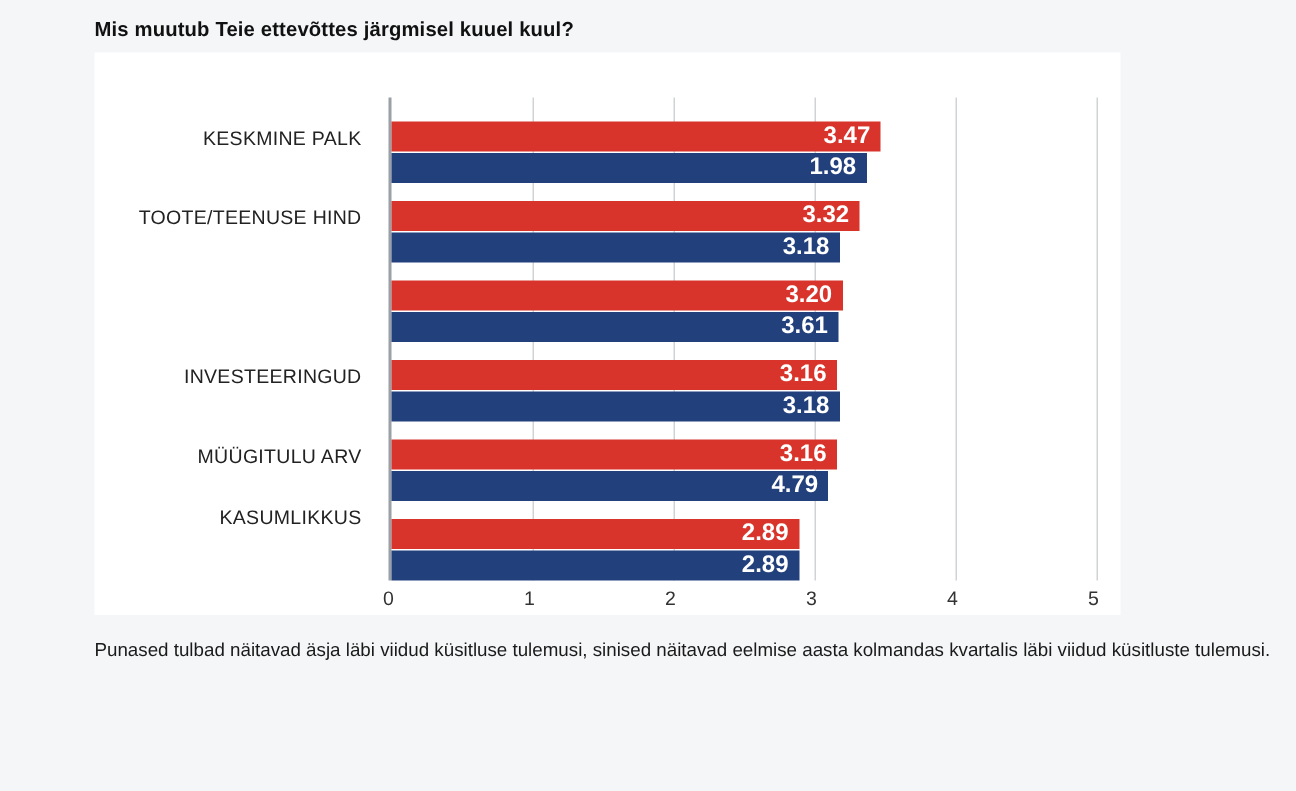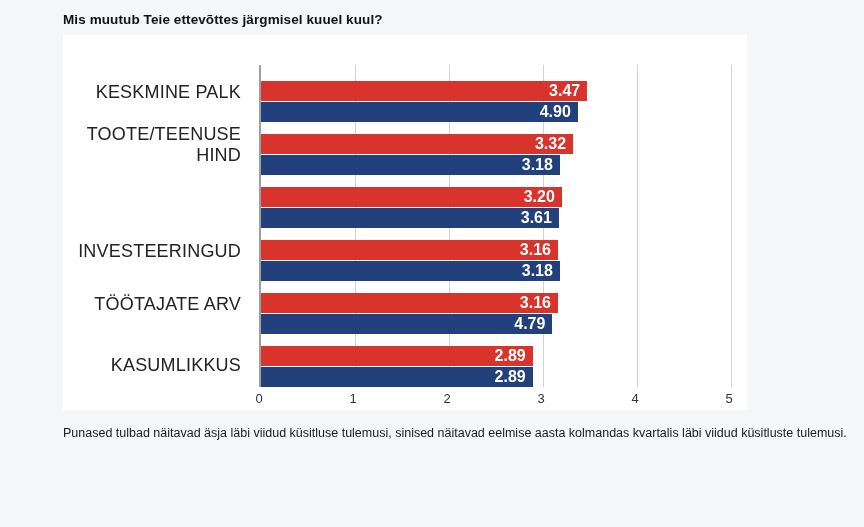--- a/index.html
+++ b/index.html
@@ -50,21 +50,21 @@
     left: 0;
     top: 30px;
     width: 186px;
     height: 322px;
   }
   .cat-label {
     position: absolute;
     right: 8px;
     width: 180px;
     text-align: right;
-    font-size: 18px;
+    font-size: 13px;
     color: #222;
     letter-spacing: 0.2px;
     transform: translateY(-50%);
   }
   .plot {
     position: absolute;
     left: 196px;
     top: 30px;
     width: 470px;
     height: 322px;
@@ -138,38 +138,38 @@
 
   <div class="title">Mis muutub Teie ettevõttes järgmisel kuuel kuul?</div>
 
   <div class="chart-card">
     <div class="plot-wrap">
 
       <div class="labels-col">
         <div class="cat-label" style="top:27px">KESKMINE PALK</div>
         <div class="cat-label" style="top:80px">TOOTE/TEENUSE HIND</div>
         <div class="cat-label" style="top:186px">INVESTEERINGUD</div>
-        <div class="cat-label" style="top:239px">TÖÖTAJATE ARV</div>
-        <div class="cat-label" style="top:300px">KASUMLIKKUS</div>
+        <div class="cat-label" style="top:239px">MÜÜGITULU ARV</div>
+        <div class="cat-label" style="top:280px">KASUMLIKKUS</div>
       </div>
 
       <div class="plot">
         <div class="gridline zero" style="left:0px"></div>
         <div class="gridline" style="left:94px"></div>
         <div class="gridline" style="left:188px"></div>
         <div class="gridline" style="left:282px"></div>
         <div class="gridline" style="left:376px"></div>
         <div class="gridline" style="left:470px"></div>
 
         <div class="bar-group" style="top:16px">
           <div class="bar red" style="width:326.2px">
             <span class="val">3.47</span>
           </div>
           <div class="bar blue" style="width:316.8px">
-            <span class="val">4.90</span>
+            <span class="val">1.98</span>
           </div>
         </div>
 
         <div class="bar-group" style="top:69px">
           <div class="bar red" style="width:312.1px">
             <span class="val">3.32</span>
           </div>
           <div class="bar blue" style="width:298.9px">
             <span class="val">3.18</span>
           </div>

